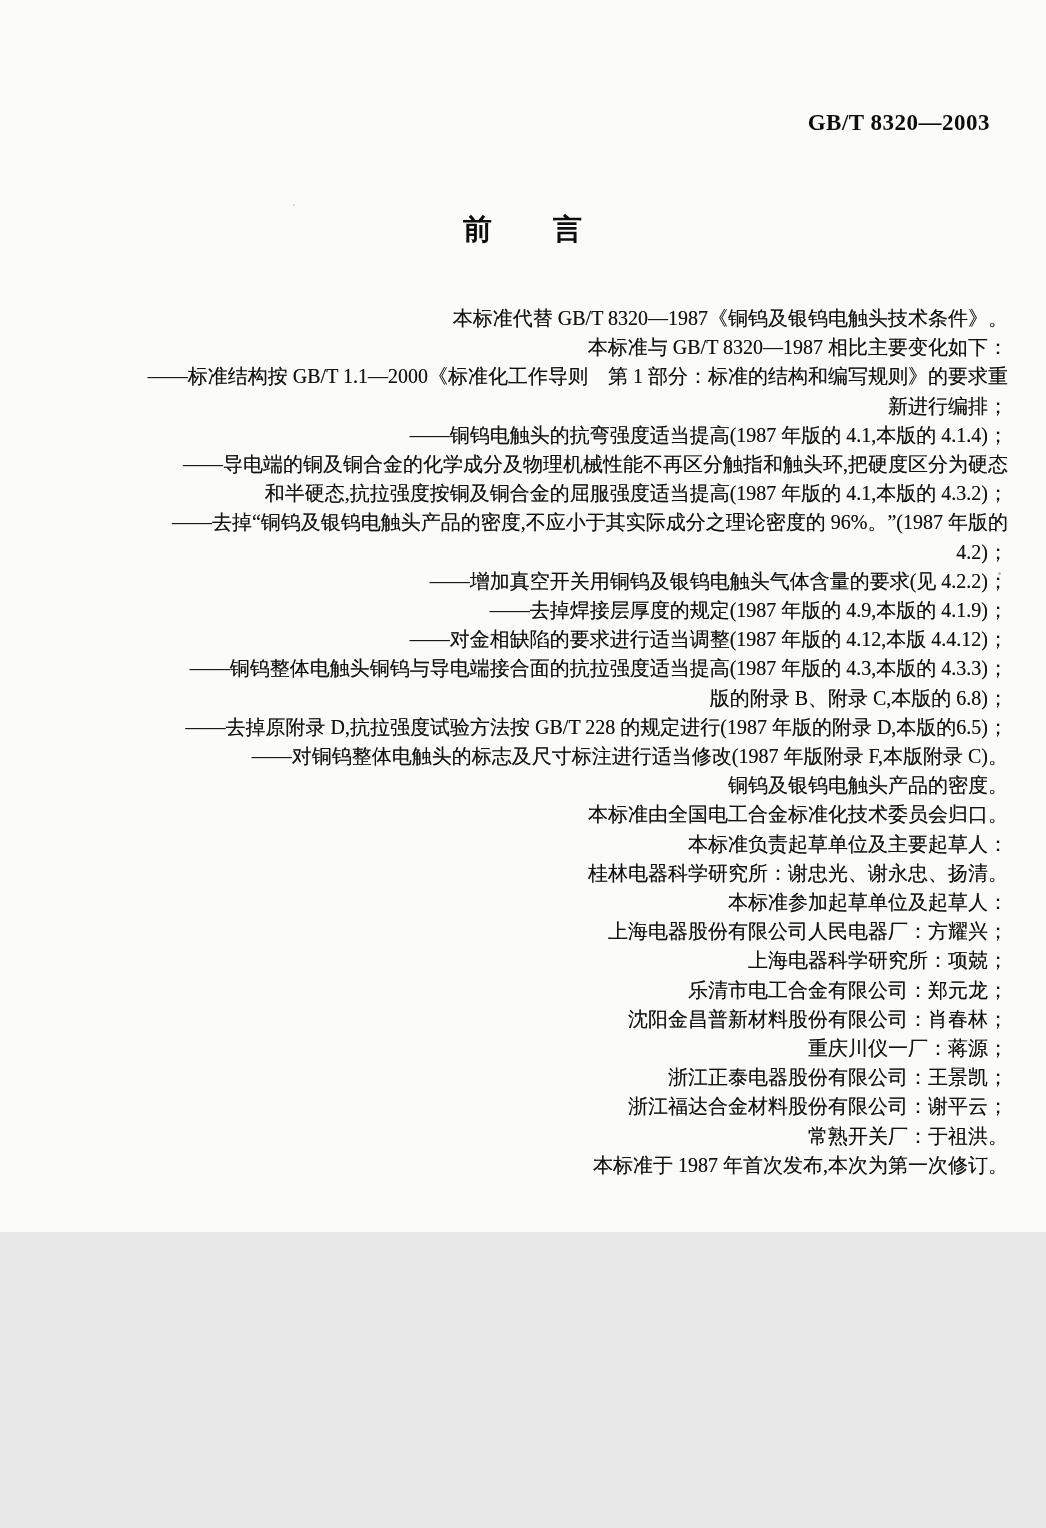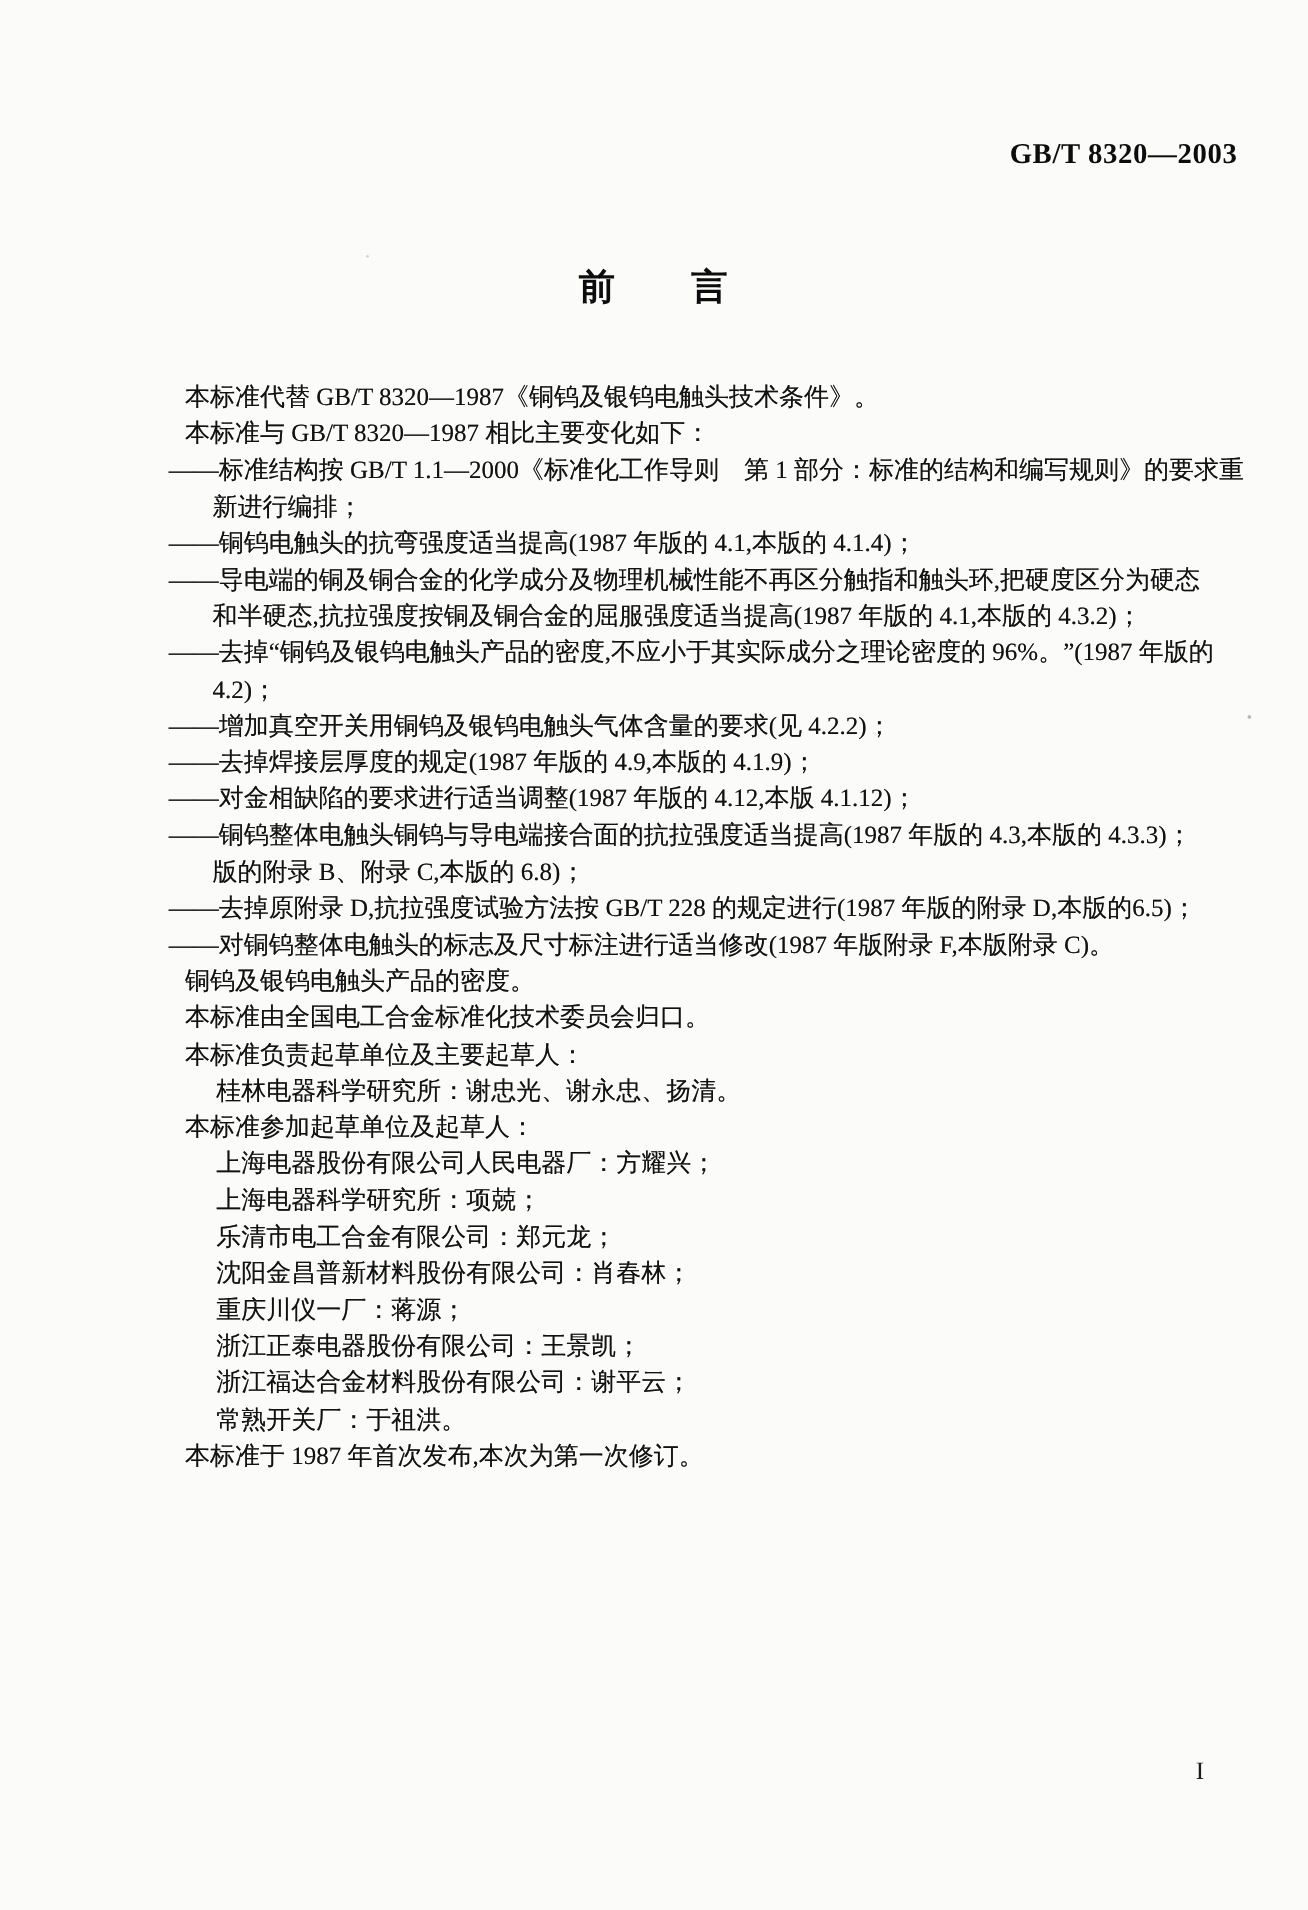--- a/index.html
+++ b/index.html
@@ -3,21 +3,21 @@
 <meta charset="utf-8">
 <style>
   html, body {
     margin: 0;
     padding: 0;
     background: #e8e8e8;
   }
   .page {
     position: relative;
     width: 1046px;
-    height: 1528px;
+    height: 1232px;
     margin: 0 auto;
     background: #fbfbfa;
     color: #111111;
     font-family: "Liberation Serif", "DejaVu Serif", serif;
     overflow: hidden;
   }
   .header-code {
     position: absolute;
     top: 110px;
     right: 56px;
@@ -41,20 +41,21 @@
   }
   .foreword {
     position: absolute;
     top: 304px;
     left: 148px;
     width: 860px;
     font-size: 20px;
     line-height: 29.2px;
     color: #121212;
     text-shadow: 0 0 0.5px rgba(0,0,0,0.55);
+    text-align: right;
   }
   .line {
     white-space: nowrap;
   }
   .line.para { margin-left: 0; }
   .line.dash { margin-left: -13px; }
   .line.cont { margin-left: 22px; }
   .line.name { margin-left: 25px; }
   .page-number {
     position: absolute;
@@ -87,21 +88,21 @@
       <div class="line para">本标准与 GB/T 8320—1987 相比主要变化如下：</div>
       <div class="line dash">——标准结构按 GB/T 1.1—2000《标准化工作导则　第 1 部分：标准的结构和编写规则》的要求重</div>
       <div class="line cont">新进行编排；</div>
       <div class="line dash">——铜钨电触头的抗弯强度适当提高(1987 年版的 4.1,本版的 4.1.4)；</div>
       <div class="line dash">——导电端的铜及铜合金的化学成分及物理机械性能不再区分触指和触头环,把硬度区分为硬态</div>
       <div class="line cont">和半硬态,抗拉强度按铜及铜合金的屈服强度适当提高(1987 年版的 4.1,本版的 4.3.2)；</div>
       <div class="line dash">——去掉“铜钨及银钨电触头产品的密度,不应小于其实际成分之理论密度的 96%。”(1987 年版的</div>
       <div class="line cont">4.2)；</div>
       <div class="line dash">——增加真空开关用铜钨及银钨电触头气体含量的要求(见 4.2.2)；</div>
       <div class="line dash">——去掉焊接层厚度的规定(1987 年版的 4.9,本版的 4.1.9)；</div>
-      <div class="line dash">——对金相缺陷的要求进行适当调整(1987 年版的 4.12,本版 4.1.12)；</div>
+      <div class="line dash">——对金相缺陷的要求进行适当调整(1987 年版的 4.12,本版 4.4.12)；</div>
       <div class="line dash">——铜钨整体电触头铜钨与导电端接合面的抗拉强度适当提高(1987 年版的 4.3,本版的 4.3.3)；</div>
       <div class="line cont">版的附录 B、附录 C,本版的 6.8)；</div>
       <div class="line dash">——去掉原附录 D,抗拉强度试验方法按 GB/T 228 的规定进行(1987 年版的附录 D,本版的6.5)；</div>
       <div class="line dash">——对铜钨整体电触头的标志及尺寸标注进行适当修改(1987 年版附录 F,本版附录 C)。</div>
       <div class="line para">铜钨及银钨电触头产品的密度。</div>
       <div class="line para">本标准由全国电工合金标准化技术委员会归口。</div>
       <div class="line para">本标准负责起草单位及主要起草人：</div>
       <div class="line name">桂林电器科学研究所：谢忠光、谢永忠、扬清。</div>
       <div class="line para">本标准参加起草单位及起草人：</div>
       <div class="line name">上海电器股份有限公司人民电器厂：方耀兴；</div>

